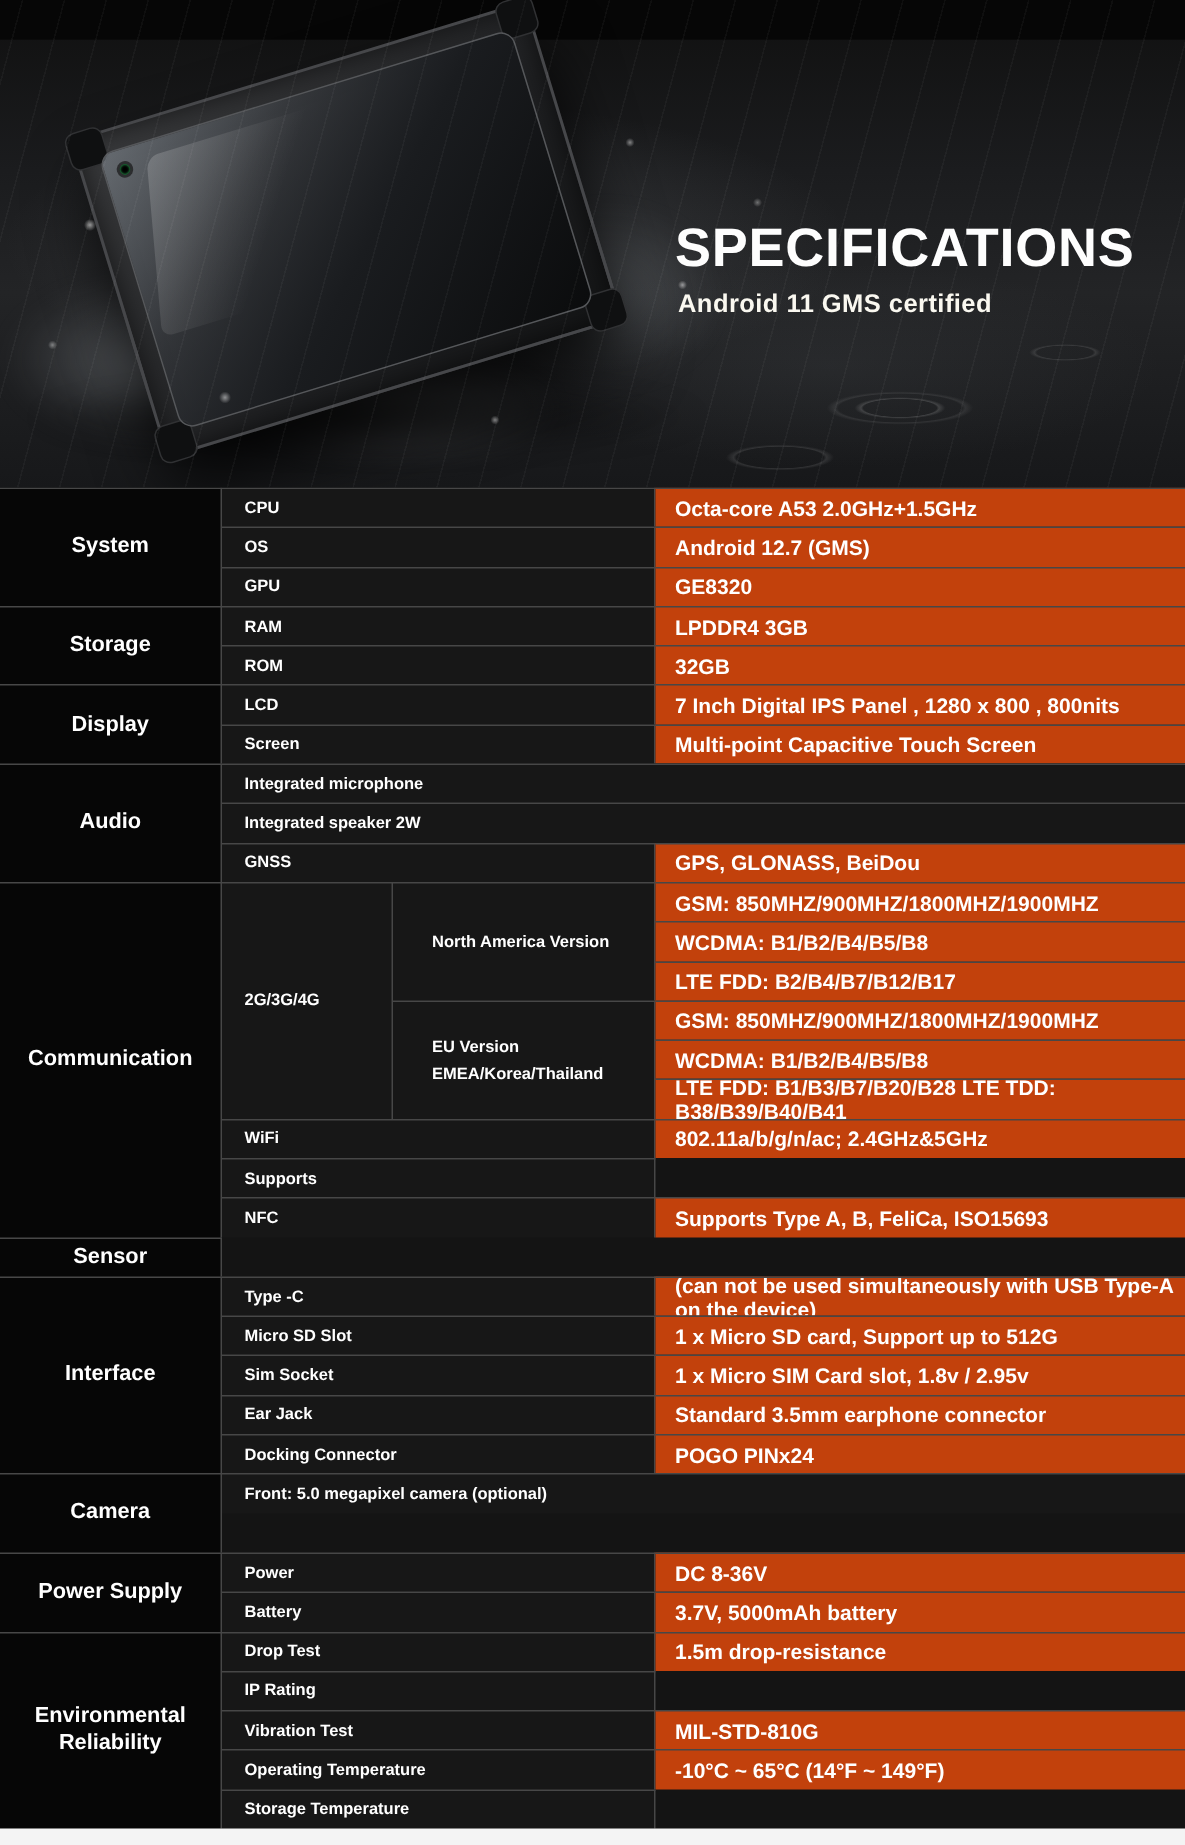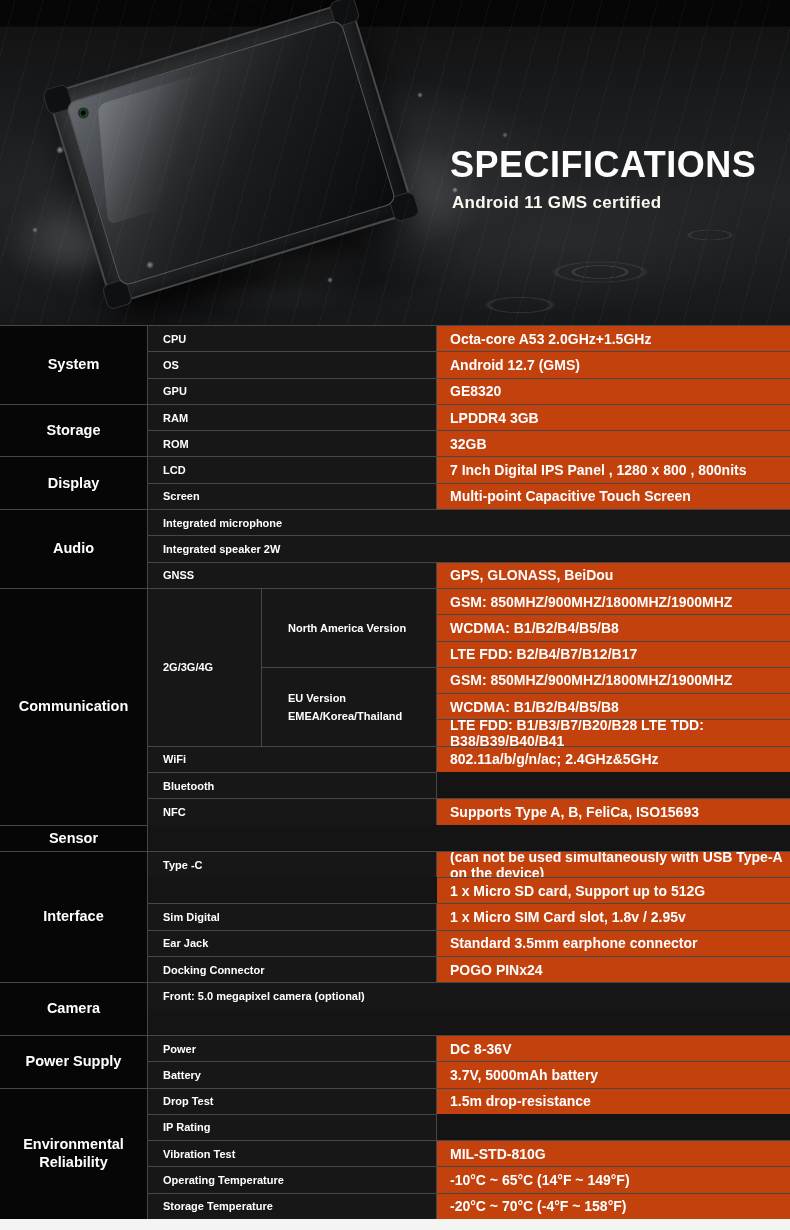--- a/index.html
+++ b/index.html
@@ -164,29 +164,30 @@
     </div>
     <div class="c-val" style="grid-area:11/4/12/5">GSM: 850MHZ/900MHZ/1800MHZ/1900MHZ</div>
     <div class="c-val" style="grid-area:12/4/13/5">WCDMA: B1/B2/B4/B5/B8</div>
     <div class="c-val" style="grid-area:13/4/14/5">LTE FDD: B2/B4/B7/B12/B17</div>
     <div class="c-val" style="grid-area:14/4/15/5">GSM: 850MHZ/900MHZ/1800MHZ/1900MHZ</div>
     <div class="c-val" style="grid-area:15/4/16/5">WCDMA: B1/B2/B4/B5/B8</div>
     <div class="c-val" style="grid-area:16/4/17/5">LTE FDD: B1/B3/B7/B20/B28  LTE TDD: B38/B39/B40/B41</div>
 
     <div class="c-lbl hv" style="grid-area:17/2/18/4">WiFi</div>
     <div class="c-val" style="grid-area:17/4/18/5">802.11a/b/g/n/ac; 2.4GHz&amp;5GHz</div>
-    <div class="c-lbl hv" style="grid-area:18/2/19/4">Bluetooth</div>
+    <div class="c-lbl hv" style="grid-area:18/2/19/4">Supports</div>
     <div class="c-lbl hv" style="grid-area:19/2/20/4">NFC</div>
     <div class="c-val" style="grid-area:19/4/20/5">Supports Type A, B, FeliCa, ISO15693</div>
 
 
     <div class="c-lbl hv" style="grid-area:21/2/22/4">Type -C</div>
     <div class="c-val" style="grid-area:21/4/22/5">(can not be used simultaneously with USB Type-A on the device)</div>
+    <div class="c-lbl hv" style="grid-area:22/2/23/4">Micro SD Slot</div>
     <div class="c-val" style="grid-area:22/4/23/5">1 x Micro SD card, Support up to 512G</div>
-    <div class="c-lbl hv" style="grid-area:23/2/24/4">Sim Digital</div>
+    <div class="c-lbl hv" style="grid-area:23/2/24/4">Sim Socket</div>
     <div class="c-val" style="grid-area:23/4/24/5">1 x Micro SIM Card slot, 1.8v / 2.95v</div>
     <div class="c-lbl hv" style="grid-area:24/2/25/4">Ear Jack</div>
     <div class="c-val" style="grid-area:24/4/25/5">Standard 3.5mm earphone connector</div>
     <div class="c-lbl hv" style="grid-area:25/2/26/4">Docking Connector</div>
     <div class="c-val" style="grid-area:25/4/26/5">POGO PINx24</div>
 
     <div class="c-full" style="grid-area:26/2/27/5">Front: 5.0 megapixel camera  (optional)</div>
 
     <div class="c-lbl hv" style="grid-area:28/2/29/4">Power</div>
     <div class="c-val" style="grid-area:28/4/29/5">DC 8-36V</div>
@@ -194,18 +195,17 @@
     <div class="c-val" style="grid-area:29/4/30/5">3.7V, 5000mAh battery</div>
 
     <div class="c-lbl hv" style="grid-area:30/2/31/4">Drop Test</div>
     <div class="c-val" style="grid-area:30/4/31/5">1.5m drop-resistance</div>
     <div class="c-lbl hv" style="grid-area:31/2/32/4">IP Rating</div>
     <div class="c-lbl hv" style="grid-area:32/2/33/4">Vibration Test</div>
     <div class="c-val" style="grid-area:32/4/33/5">MIL-STD-810G</div>
     <div class="c-lbl hv" style="grid-area:33/2/34/4">Operating Temperature</div>
     <div class="c-val" style="grid-area:33/4/34/5">-10°C ~ 65°C (14°F ~ 149°F)</div>
     <div class="c-lbl hv" style="grid-area:34/2/35/4">Storage Temperature</div>
-    <div class="c-val" style="grid-area:34/4/35/5">-20°C ~ 70°C (-4°F ~ 158°F)</div>
 
   </main>
 
   <footer class="strip"></footer>
 </div>
 
 </body></html>

